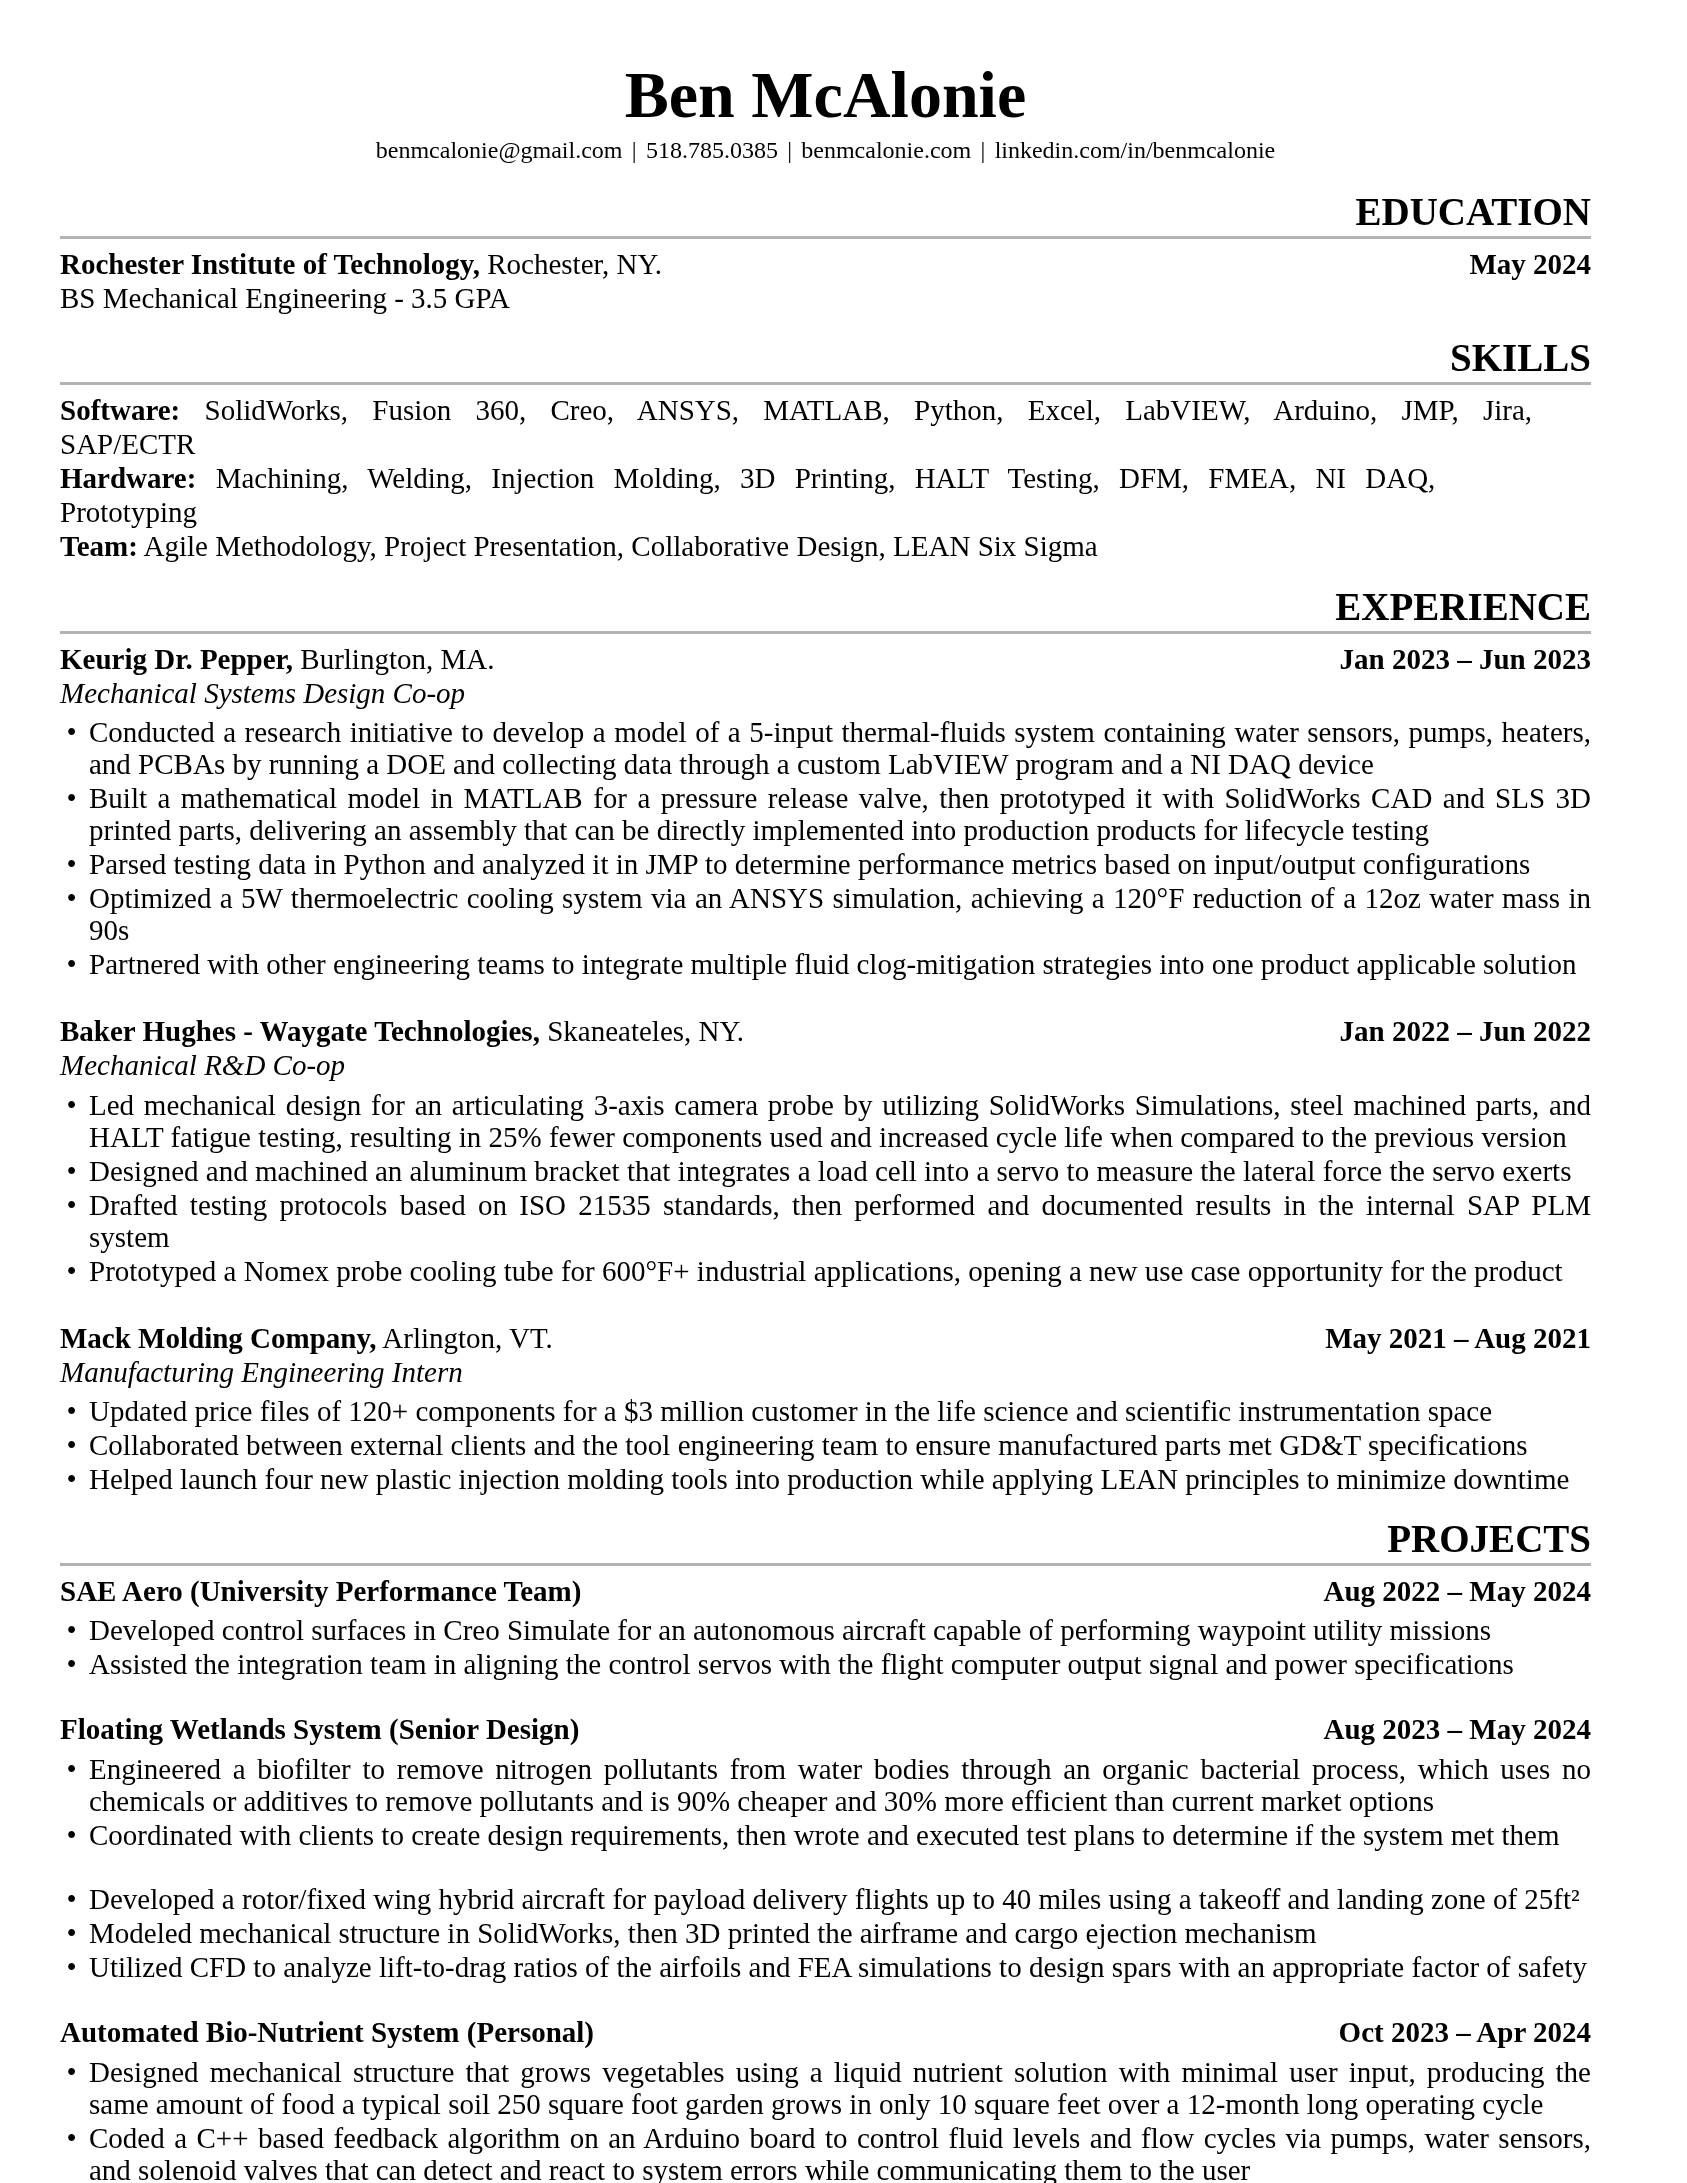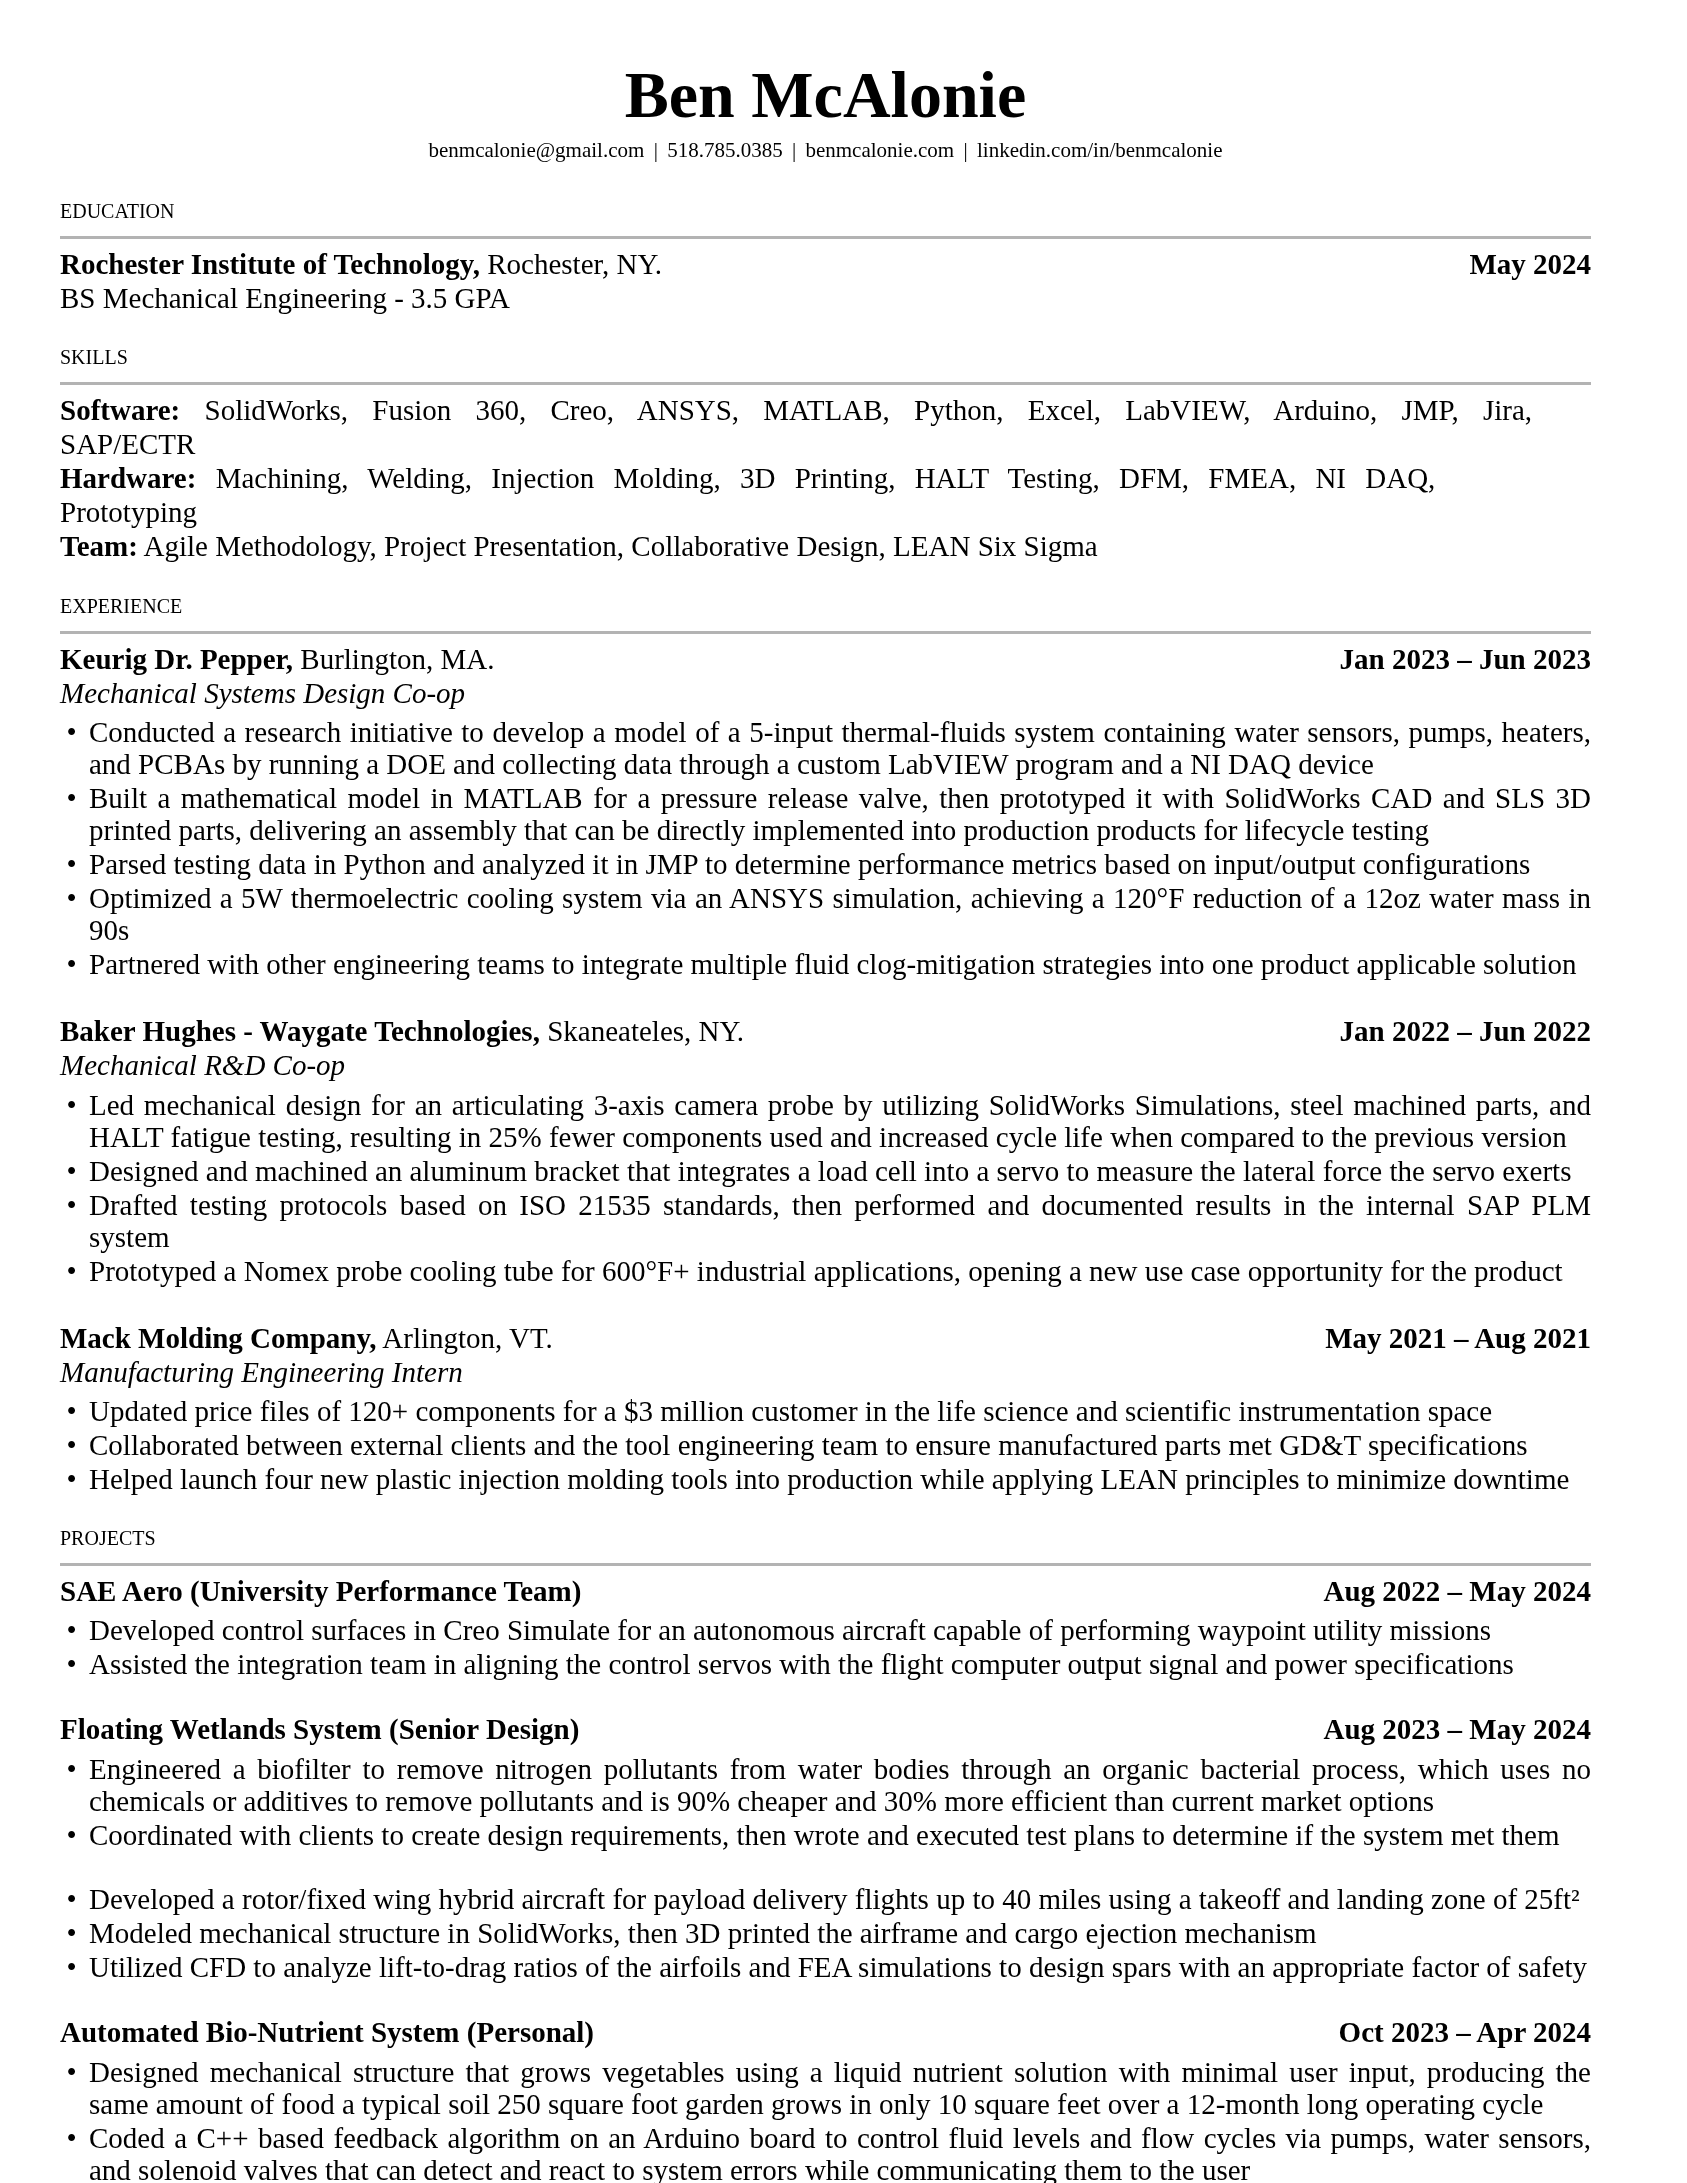--- a/index.html
+++ b/index.html
@@ -12,27 +12,27 @@
     color:#000000;
     font-family:"Liberation Serif", serif;
     padding:58px 96px 0 60px;
     overflow:hidden;
   }
   .name {
     font-size:66px; font-weight:700;
     text-align:center; line-height:74px;
   }
   .contact {
-    font-size:21px; text-align:center; line-height:36px;
+    font-size:24px; text-align:center; line-height:36px;
     white-space:nowrap;
   }
   .sep { display:inline-block; margin:0 9.3px; }
   .section { margin-top:26.5px; }
   .section-title {
-    font-size:20px; font-weight:400; line-height:33px;
+    font-size:39px; font-weight:700; line-height:33px;text-align:right;
   }
   .rule {
     border:0; border-top:3.3px solid #b3b3b3; margin-top:8px;
   }
   .section-body { margin-top:8px; font-size:29px; }
   .entry-row {
     display:flex; justify-content:space-between; align-items:baseline;
     line-height:34px;
   }
   .bold { font-weight:700; }

